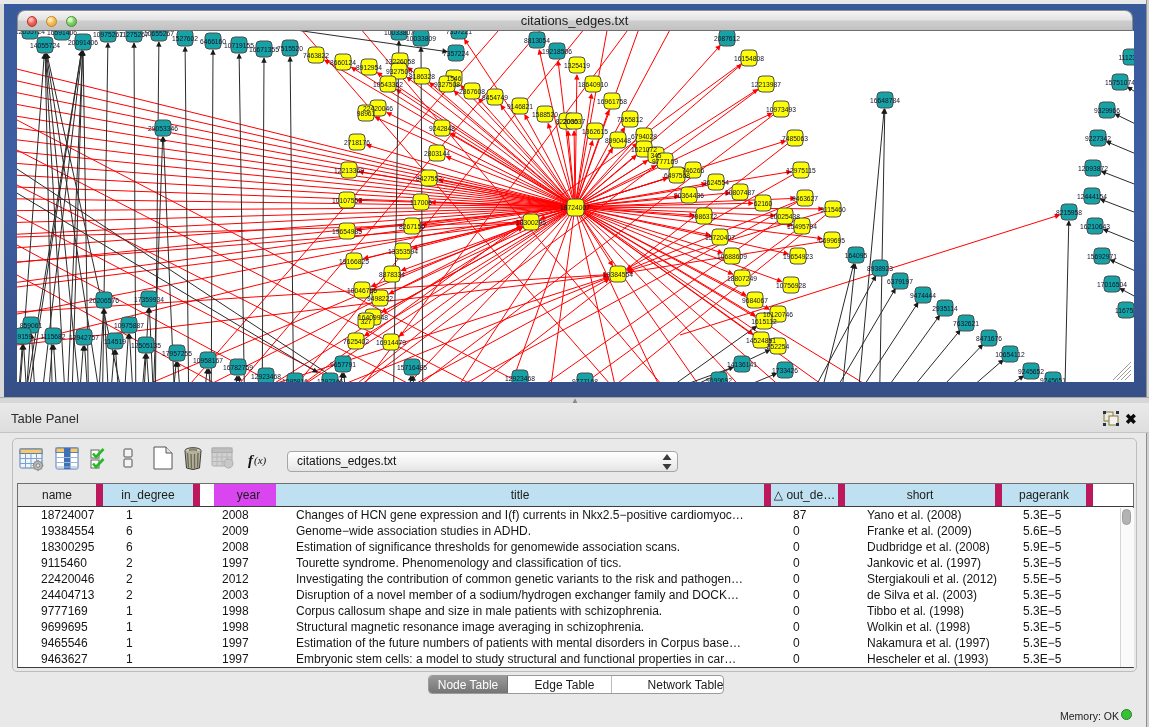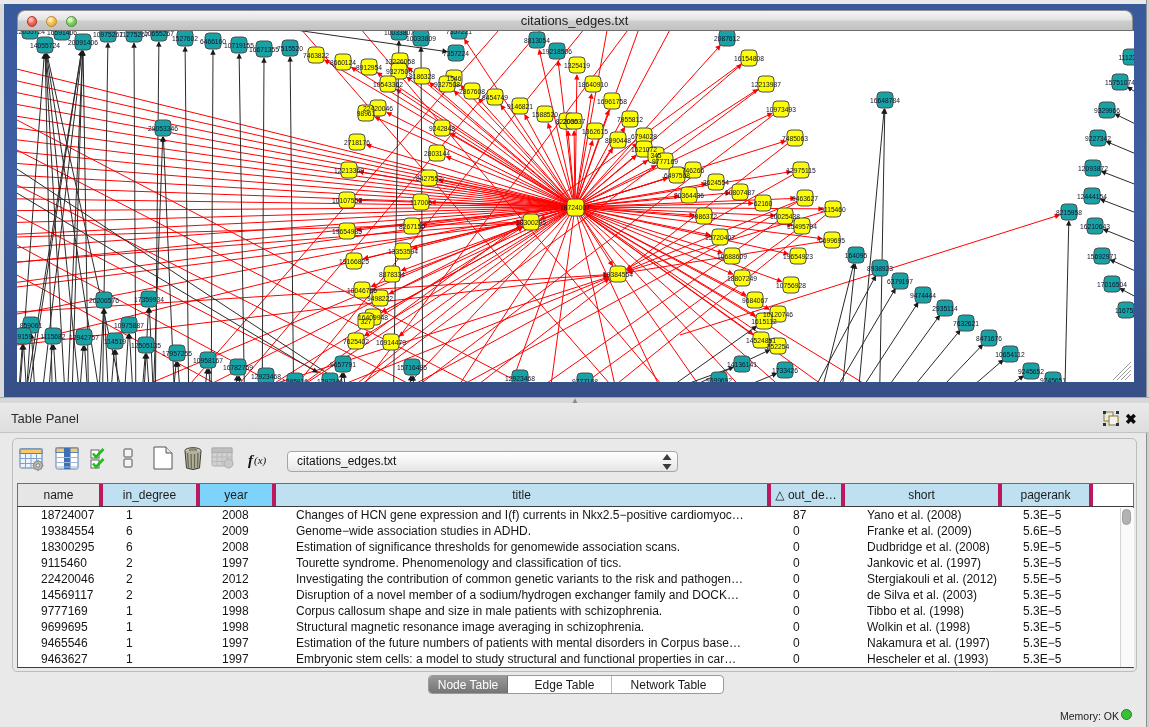--- a/index.html
+++ b/index.html
@@ -25,33 +25,33 @@
 
 #floatico{left:1103px;top:411px}
 #closeico{left:1125px;top:411px;font-size:14px;font-weight:bold;color:#0a0a0a}
 
 #panel{left:12px;top:438px;width:1125px;height:234px;background:#e9e9e9;border:1px solid #bdbdbd;border-radius:5px}
 
 #combo{left:287px;top:451px;width:391px;height:21px;background:linear-gradient(180deg,#ffffff 0%,#f2f2f2 55%,#e4e4e4 100%);border:1px solid #a6a6a6;border-radius:4px;font-size:12px;color:#111;line-height:19px;padding-left:9px}
 #comboarr{left:661px;top:454px;width:12px;height:16px}
 
 #thead{left:17px;top:483px;width:1117px;height:24px;border:1px solid #6f6f6f;border-bottom:1px solid #3c3c3c;background:#fff}
-.hc{position:absolute;top:0;height:22px;font-size:12px;color:#1c1c1c;text-align:center;line-height:22px;border-right:4px solid #be185d}
+.hc{position:absolute;top:0;height:22px;font-size:12px;color:#1c1c1c;text-align:center;line-height:22px;border-right:7px solid #be185d}
 #tbody{left:17px;top:507px;width:1117px;height:161px;background:#fff;border-left:1px solid #6f6f6f;border-right:1px solid #6f6f6f;border-bottom:1px solid #3c3c3c}
 .trow{position:absolute;left:17px;width:1100px;height:16px;font-size:12px;color:#151515}
 .trow span{position:absolute;top:1px;white-space:nowrap}
 
 #sbar{left:1120px;top:508px;width:14px;height:159px;background:#fafafa;border-left:1px solid #d5d5d5}
 #sthumb{left:1122px;top:509px;width:9px;height:16px;background:#b3b3b3;border-radius:4.5px;border:1px solid #9e9e9e}
 
 #tabs{left:428px;top:675px;width:296px;height:19px;background:#fff;border:1px solid #9a9a9a;border-radius:4px;overflow:hidden;font-size:12px}
 #tabs div{position:absolute;top:0;height:19px;line-height:18px;text-align:center;color:#1a1a1a}
 #tseg1{left:0;width:79px;background:linear-gradient(180deg,#9a9a9a,#707070);color:#fff !important;border-right:1px solid #6f6f6f}
 #tseg2{left:89px;width:94px;border-right:1px solid #bbb}
-#tseg3{left:183px;width:113px}
+#tseg3{left:200px;width:113px}
 
 #mem{left:1060px;top:710px;font-size:10.5px;color:#222}
 #memdot{left:1121px;top:709px;width:11px;height:11px;border-radius:50%;background:#35c335;border:1px solid #2a7a2a}
 </style></head>
 <body>
 <div id="stage">
 <div class="abs" id="frame"></div>
 <div class="abs" id="leftstrip"></div>
 <div class="abs" id="topgray"></div>
 <div class="abs" id="rightstrip"></div>
@@ -654,21 +654,21 @@
       <text x="240" y="18" font-family="Liberation Serif, serif" font-style="italic" font-size="11" fill="#111">(x)</text>
     </svg>
 <div class="abs" id="combo">citations_edges.txt</div>
 <div class="abs" id="comboarr"><svg width="12" height="16" viewBox="0 0 12 16">
         <path d="M6 0 L10.5 6 H1.5 z" fill="#3c3c3c"></path>
         <path d="M6 16 L10.5 10 H1.5 z" fill="#3c3c3c"></path>
       </svg></div>
 <div class="abs" id="thead">
  <div class="hc" style="left:0;width:85px;background:#e6e6e6">name</div>
  <div class="hc" style="left:85px;width:97px;background:#bfe0f0">in_degree</div>
- <div class="hc" style="left:182px;width:76px;background:#7dd3fc">year</div>
+ <div class="hc" style="left:196px;width:76px;background:#d946ef">year</div>
  <div class="hc" style="left:258px;width:495px;background:#bfe0f0">title</div>
  <div class="hc" style="left:753px;width:74px;background:#bfe0f0">△ out_de…</div>
  <div class="hc" style="left:827px;width:157px;background:#bfe0f0">short</div>
  <div class="hc" style="left:984px;width:91px;background:#bfe0f0">pagerank</div>
  <div class="hc" style="left:1075px;width:40px;background:#fff;border-right:none"></div>
 </div>
 <div class="abs" id="tbody"></div>
 <div class="trow" style="top:507px">
       <span style="left:24px">18724007</span>
       <span style="left:109px">1</span>
@@ -708,21 +708,21 @@
 <div class="trow" style="top:571px">
       <span style="left:24px">22420046</span>
       <span style="left:109px">2</span>
       <span style="left:205px">2012</span>
       <span style="left:279px">Investigating the contribution of common genetic variants to the risk and pathogen…</span>
       <span style="left:776px">0</span>
       <span style="left:850px">Stergiakouli et al. (2012)</span>
       <span style="left:1006px">5.5E−5</span>
     </div>
 <div class="trow" style="top:587px">
-      <span style="left:24px">14569117</span>
+      <span style="left:24px">24404713</span>
       <span style="left:109px">2</span>
       <span style="left:205px">2003</span>
       <span style="left:279px">Disruption of a novel member of a sodium/hydrogen exchanger family and DOCK…</span>
       <span style="left:776px">0</span>
       <span style="left:850px">de Silva et al. (2003)</span>
       <span style="left:1006px">5.3E−5</span>
     </div>
 <div class="trow" style="top:603px">
       <span style="left:24px">9777169</span>
       <span style="left:109px">1</span>

